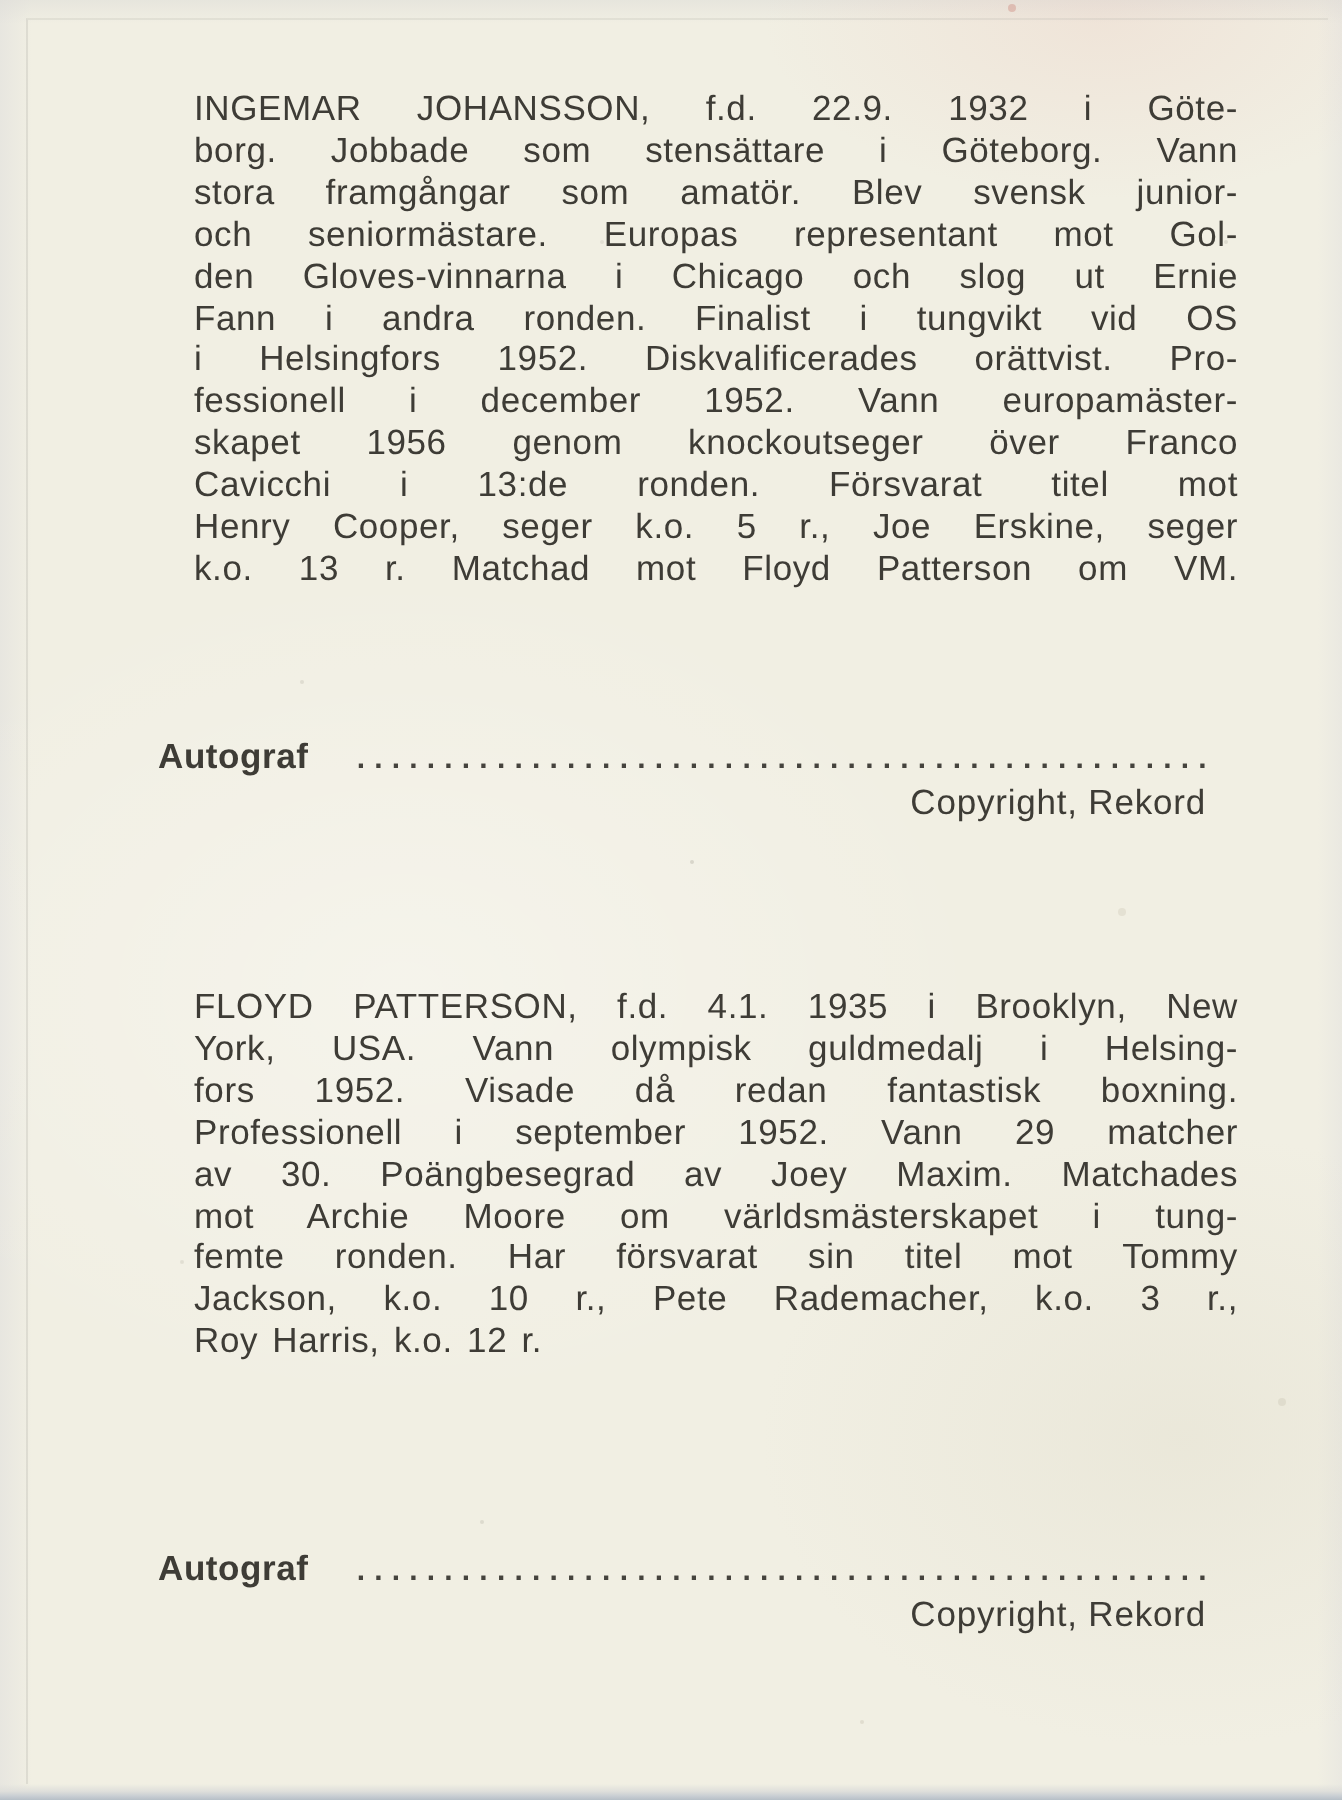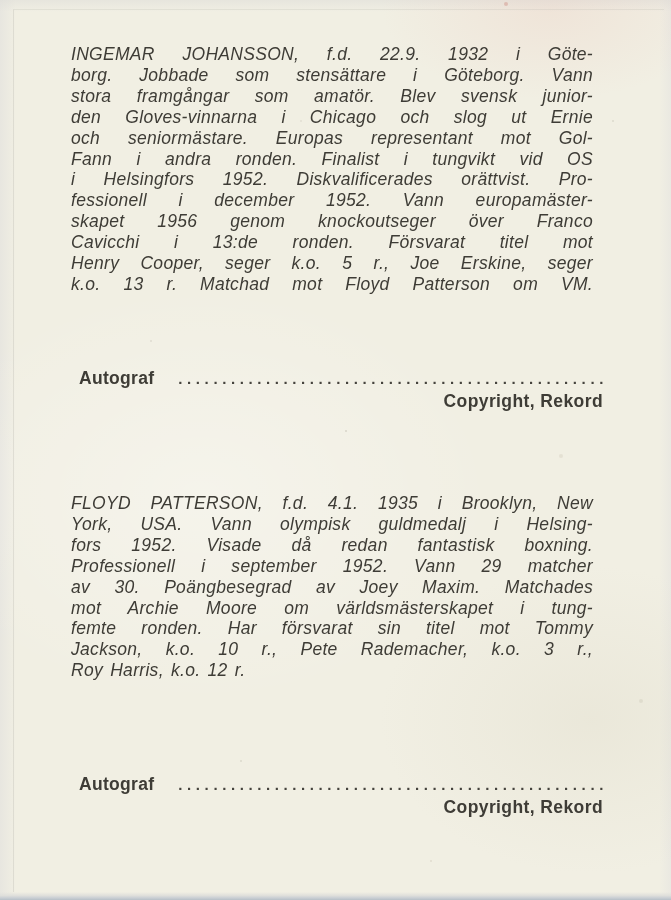--- a/index.html
+++ b/index.html
@@ -51,27 +51,26 @@
       640px 700px 0 1px rgba(165,158,140,0.18),
       300px 120px 0 0 rgba(150,145,130,0.16);
   }
   .bottom-edge {
     position: absolute; left: 0; right: 0; bottom: 0; height: 8px;
     background: linear-gradient(to bottom, rgba(232,231,225,0) 0%, #dfdfdb 45%, #c9ced3 75%, #b6bfc7 100%);
   }
 
   .bio {
     position: absolute;
-    left: 71px; width: 522px;
+    left: 97px; width: 522px;
     color: #3e3c36;
     font-size: 17.5px;
     line-height: 20.9px;
     letter-spacing: 0.3px;
     word-spacing: 2px;
-    font-style: italic;
   }
   .bio-1 { top: 44px; }
   .bio-2 { top: 493px; }
   .bio-line {
     text-align: justify;
     text-align-last: justify;
     white-space: nowrap;
     text-justify: inter-word;
   }
   .bio-line.short {
@@ -101,39 +100,38 @@
     color: #45433d;
   }
 
   .copyright {
     position: absolute;
     left: 79px; width: 524px;
     text-align: right;
     color: #3e3c36;
     font-size: 17.5px;
     letter-spacing: 0.4px;
-    font-weight: bold;
   }
   .copyright-1 { top: 391px; }
   .copyright-2 { top: 797px; }
 </style>
 </head>
 <body>
 
 <div class="page">
   <div class="sheet">
     <div class="speckles"></div>
 
     <section>
       <div class="bio bio-1">
         <div class="bio-line">INGEMAR JOHANSSON, f.d. 22.9. 1932 i Göte-</div>
         <div class="bio-line">borg. Jobbade som stensättare i Göteborg. Vann</div>
         <div class="bio-line">stora framgångar som amatör. Blev svensk junior-</div>
+        <div class="bio-line">och seniormästare. Europas representant mot Gol-</div>
         <div class="bio-line">den Gloves-vinnarna i Chicago och slog ut Ernie</div>
-        <div class="bio-line">och seniormästare. Europas representant mot Gol-</div>
         <div class="bio-line">Fann i andra ronden. Finalist i tungvikt vid OS</div>
         <div class="bio-line">i Helsingfors 1952. Diskvalificerades orättvist. Pro-</div>
         <div class="bio-line">fessionell i december 1952. Vann europamäster-</div>
         <div class="bio-line">skapet 1956 genom knockoutseger över Franco</div>
         <div class="bio-line">Cavicchi i 13:de ronden. Försvarat titel mot</div>
         <div class="bio-line">Henry Cooper, seger k.o. 5 r., Joe Erskine, seger</div>
         <div class="bio-line">k.o. 13 r. Matchad mot Floyd Patterson om VM.</div>
       </div>
       <div class="autograph-row autograph-row-1">
         <span class="autograph-label">Autograf</span>

